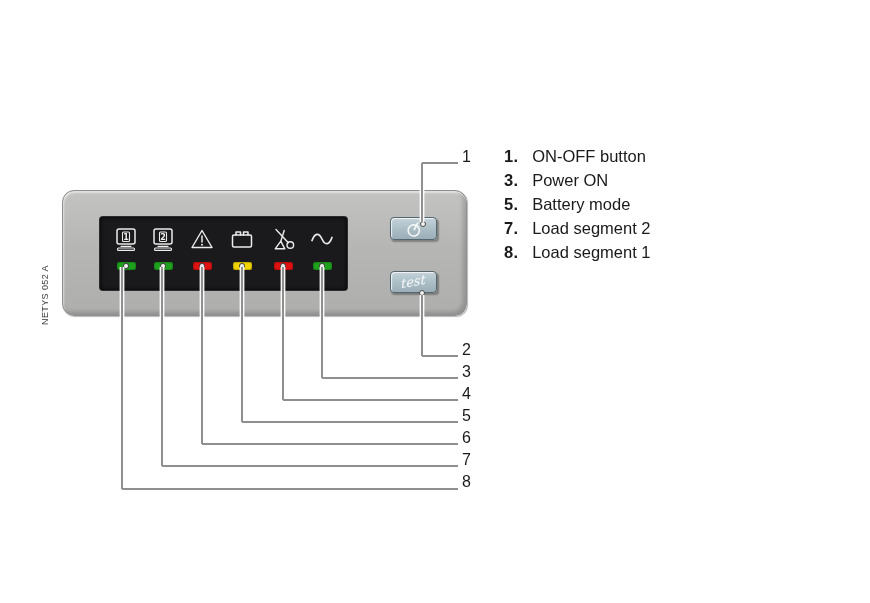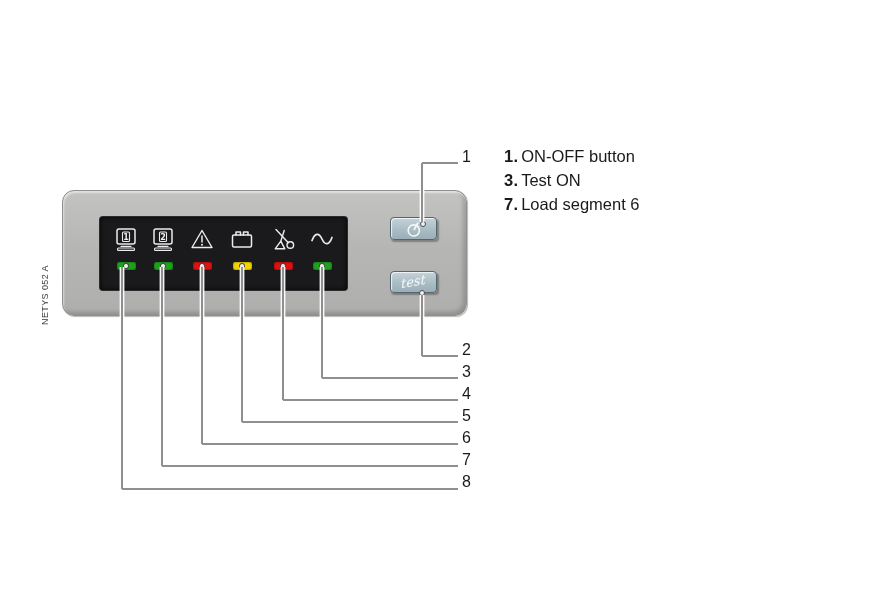--- a/index.html
+++ b/index.html
@@ -59,21 +59,21 @@
     position:absolute;width:6px;height:6px;border-radius:50%;box-sizing:border-box;
     background:#f2f2f2;border:1.3px solid #4d4d4d;
   }
   .cnum{
     position:absolute;left:462px;width:20px;font-size:16px;line-height:17px;color:#1a1a1a;
   }
   
   #legend{position:absolute;left:504px;top:145px;width:300px;}
   .legend-row{font-size:16.5px;line-height:23.9px;white-space:nowrap;}
   .legend-row b{font-weight:bold;letter-spacing:.2px;}
-  .legend-row span{margin-left:3px;}
+  .legend-row span{margin-left:14px;}
 </style>
 </head>
 <body>
 
 <div id="stage">
 
   <div id="model-label">NETYS 052 A</div>
 
   <div id="panel"></div>
 
@@ -193,17 +193,19 @@
   <div class="cnum" style="top:341px;">2</div>
   <div class="cnum" style="top:363px;">3</div>
   <div class="cnum" style="top:385px;">4</div>
   <div class="cnum" style="top:407px;">5</div>
   <div class="cnum" style="top:429px;">6</div>
   <div class="cnum" style="top:451px;">7</div>
   <div class="cnum" style="top:473px;">8</div>
 
   <div id="legend">
     <div class="legend-row"><b>1.</b><span>ON-OFF button</span></div>
-    <div class="legend-row"><b>3.</b><span>Test ON</span></div>
-    <div class="legend-row"><b>7.</b><span>Load segment 6</span></div>
+    <div class="legend-row"><b>3.</b><span>Power ON</span></div>
+    <div class="legend-row"><b>5.</b><span>Battery mode</span></div>
+    <div class="legend-row"><b>7.</b><span>Load segment 2</span></div>
+    <div class="legend-row"><b>8.</b><span>Load segment 1</span></div>
   </div>
 
 </div>
 
 </body></html>

